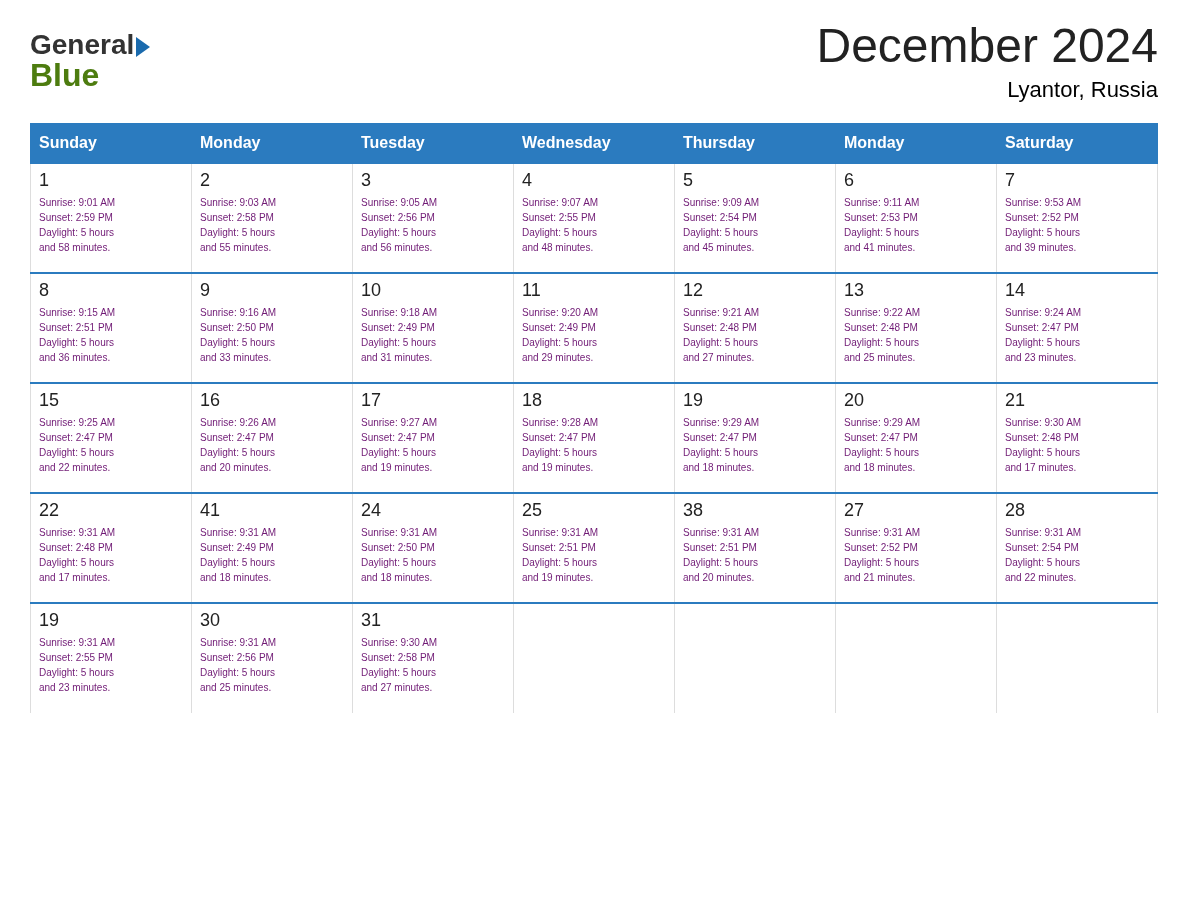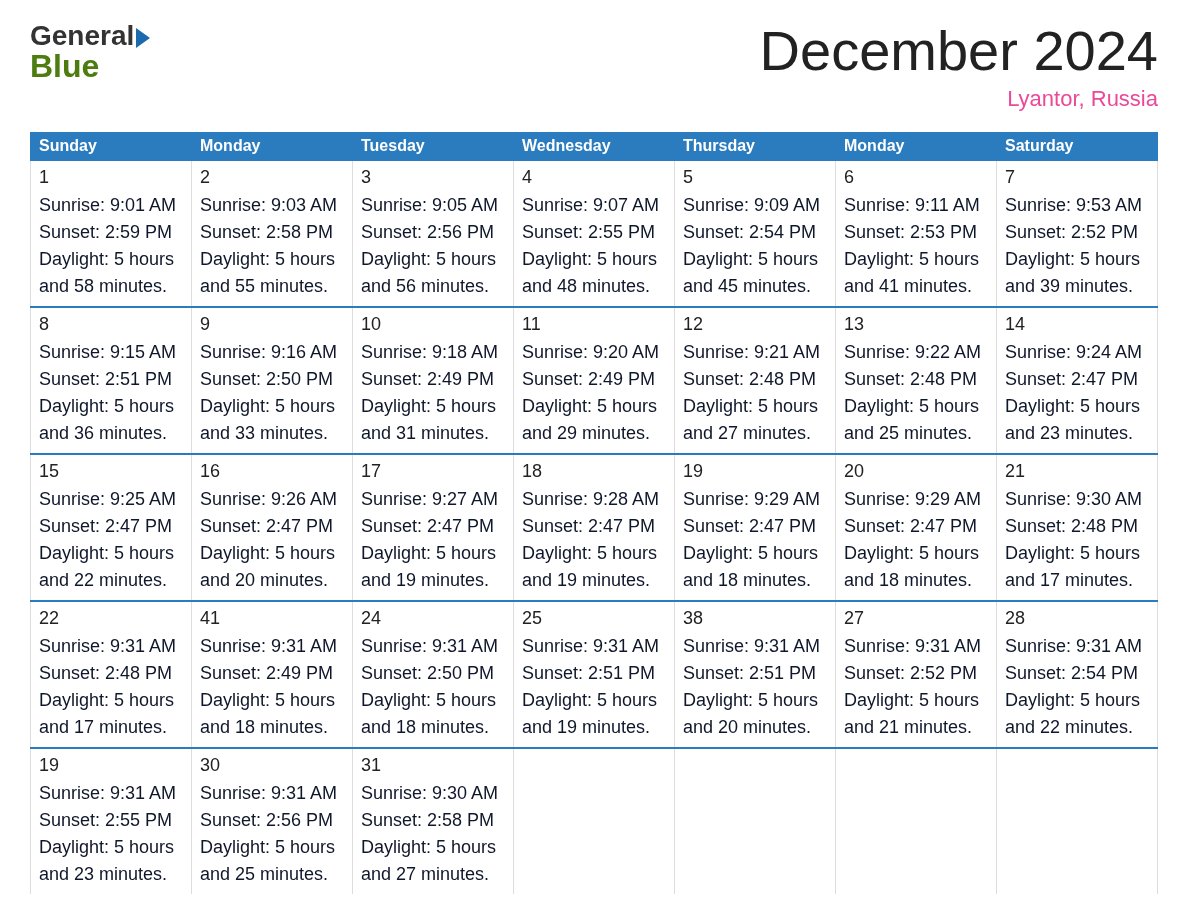--- a/index.html
+++ b/index.html
@@ -13,20 +13,21 @@
     .header {
       display: flex;
       justify-content: space-between;
       align-items: flex-start;
       margin-bottom: 20px;
     }
     .logo {
       display: flex;
       flex-direction: column;
       align-items: flex-start;
+      margin-top: 9px;
     }
     .logo-text {
       display: flex;
       align-items: center;
     }
     .logo-general {
       font-size: 28px;
       font-weight: bold;
       color: #333;
     }
@@ -42,41 +43,41 @@
     .logo-blue {
       font-size: 32px;
       font-weight: bold;
       color: #4d7c0f;
       margin-top: -4px;
     }
     .title-block {
       text-align: right;
     }
     .month-title {
-      font-size: 56px;
+      font-size: 48px;
       font-weight: normal;
       color: #222;
       line-height: 1.1;
     }
     .location {
       font-size: 22px;
-      color: #ec4899;
+      color: #000000;
       margin-top: 4px;
     }
     .calendar-table {
       width: 100%;
       border-collapse: collapse;
       table-layout: fixed;
     }
     .calendar-table th {
       background-color: #2b7bbf;
       color: #fff;
       font-size: 16px;
       font-weight: bold;
-      padding: 4px 8px;
+      padding: 10px 8px;
       text-align: left;
       border: 1px solid #2b7bbf;
     }
     .calendar-table td {
       border: 1px solid #ccc;
       vertical-align: top;
       padding: 6px 8px;
       font-size: 13px;
       color: #333;
       height: 110px;
@@ -91,23 +92,23 @@
       border-left: 1px solid #ddd;
     }
     .day-number {
       font-size: 18px;
       font-weight: normal;
       display: block;
       margin-bottom: 4px;
       color: #222;
     }
     .day-info {
-      font-size: 18px;
+      font-size: 10px;
       line-height: 1.5;
-      color: #0f172a;
+      color: #701a75;
     }
     .empty-cell {
       background: #fff;
     }
   </style>
 </head>
 <body>
 
 <div class="header">
   <div class="logo">

